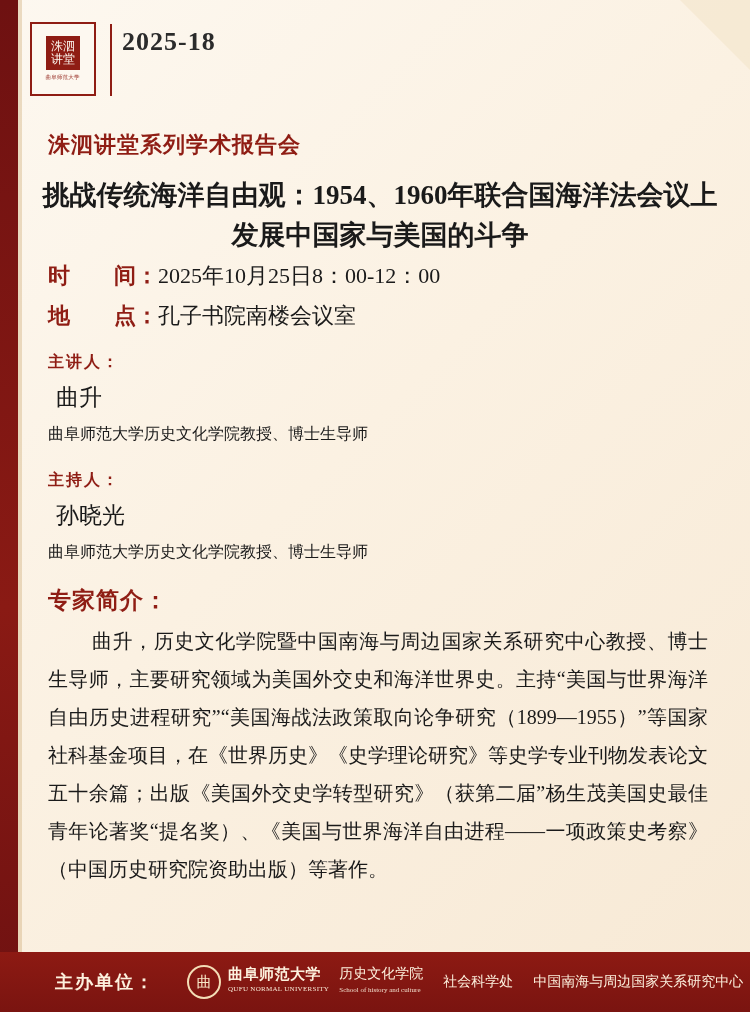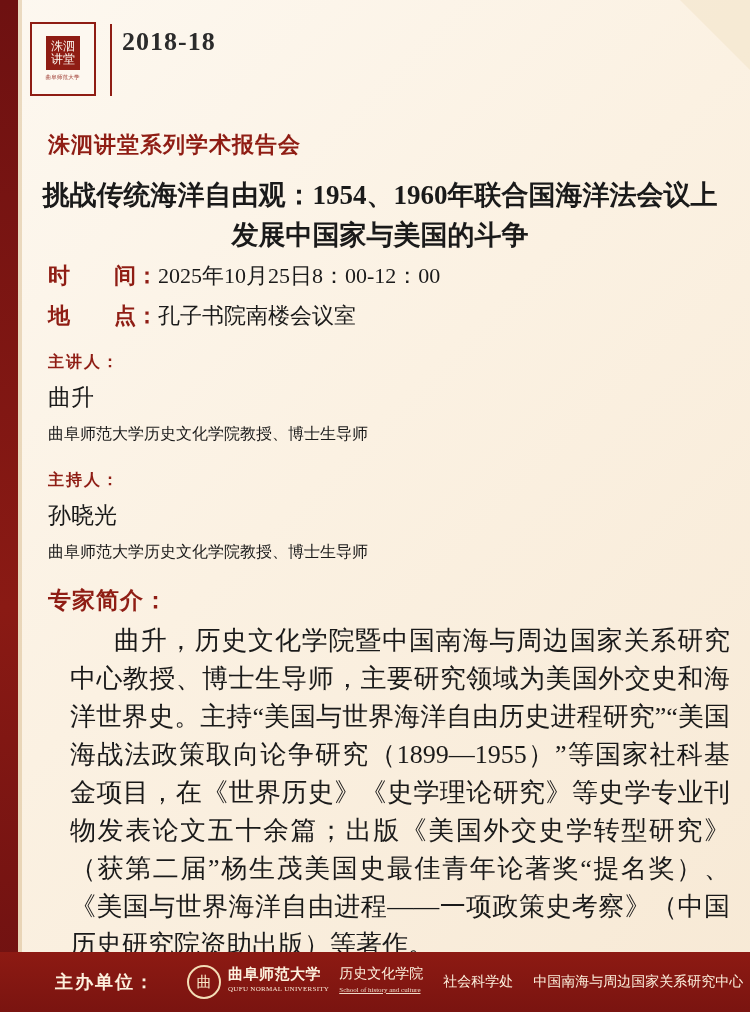--- a/index.html
+++ b/index.html
@@ -163,47 +163,46 @@
     font-size: 16px;
     color: #8f1d14;
     font-weight: bold;
     line-height: 36px;
     letter-spacing: 2px;
   }
   .person-name {
     font-size: 23px;
     color: #1a1a1a;
     line-height: 36px;
-    margin-left: 0;
+    margin-left: 8px;
   }
   .person-title {
     font-size: 16px;
     color: #1a1a1a;
     line-height: 36px;
   }
   .bio-title {
     position: absolute;
     left: 48px;
     top: 585px;
     font-size: 23px;
     color: #8f1d14;
     font-weight: bold;
     letter-spacing: 1px;
   }
   .bio-body {
     position: absolute;
     left: 48px;
     top: 622px;
     width: 660px;
-    font-size: 26px;
+    font-size: 20px;
     line-height: 38px;
     color: #1a1a1a;
     text-align: justify;
     text-indent: 44px;
-    margin-left: 22px;
   }
   
   .footer {
     position: absolute;
     left: 0;
     bottom: 0;
     width: 750px;
     height: 60px;
     background: linear-gradient(180deg, #8d1a13 0%, #7a1410 100%);
     color: #fdf1de;
@@ -260,21 +259,20 @@
   .footer-item {
     font-size: 14px;
     white-space: nowrap;
     padding: 0 10px;
     line-height: 16px;
   }
   .footer-item .en-small {
     display: block;
     font-size: 7px;
     opacity: .9;
-    text-decoration: underline;
   }
   .vbar {
     width: 1px;
     height: 26px;
     background: #e8c98f;
     opacity: .7;
   }
   .corner-deco {
     position: absolute;
     right: 0;
@@ -295,21 +293,21 @@
   <div class="left-band-inner"></div>
   <div class="corner-deco"></div>
 
   <div class="header">
     <div class="logo-seal">
       <div class="seal-box">洙泗讲堂</div>
       <div class="seal-sub">曲阜师范大学</div>
     </div>
     <div class="divider-line"></div>
     <div class="issue">
-      <div class="issue-no">2018-18</div>
+      <div class="issue-no">2025-18</div>
     </div>
   </div>
 
   <div class="series">洙泗讲堂系列学术报告会</div>
 
   <div class="title">挑战传统海洋自由观：1954、1960年联合国海洋法会议上发展中国家与美国的斗争</div>
 
   <div class="info">
     <div class="row">
       <span class="label-spaced">时　　间：</span><span class="row-value">2025年10月25日8：00-12：00</span>

